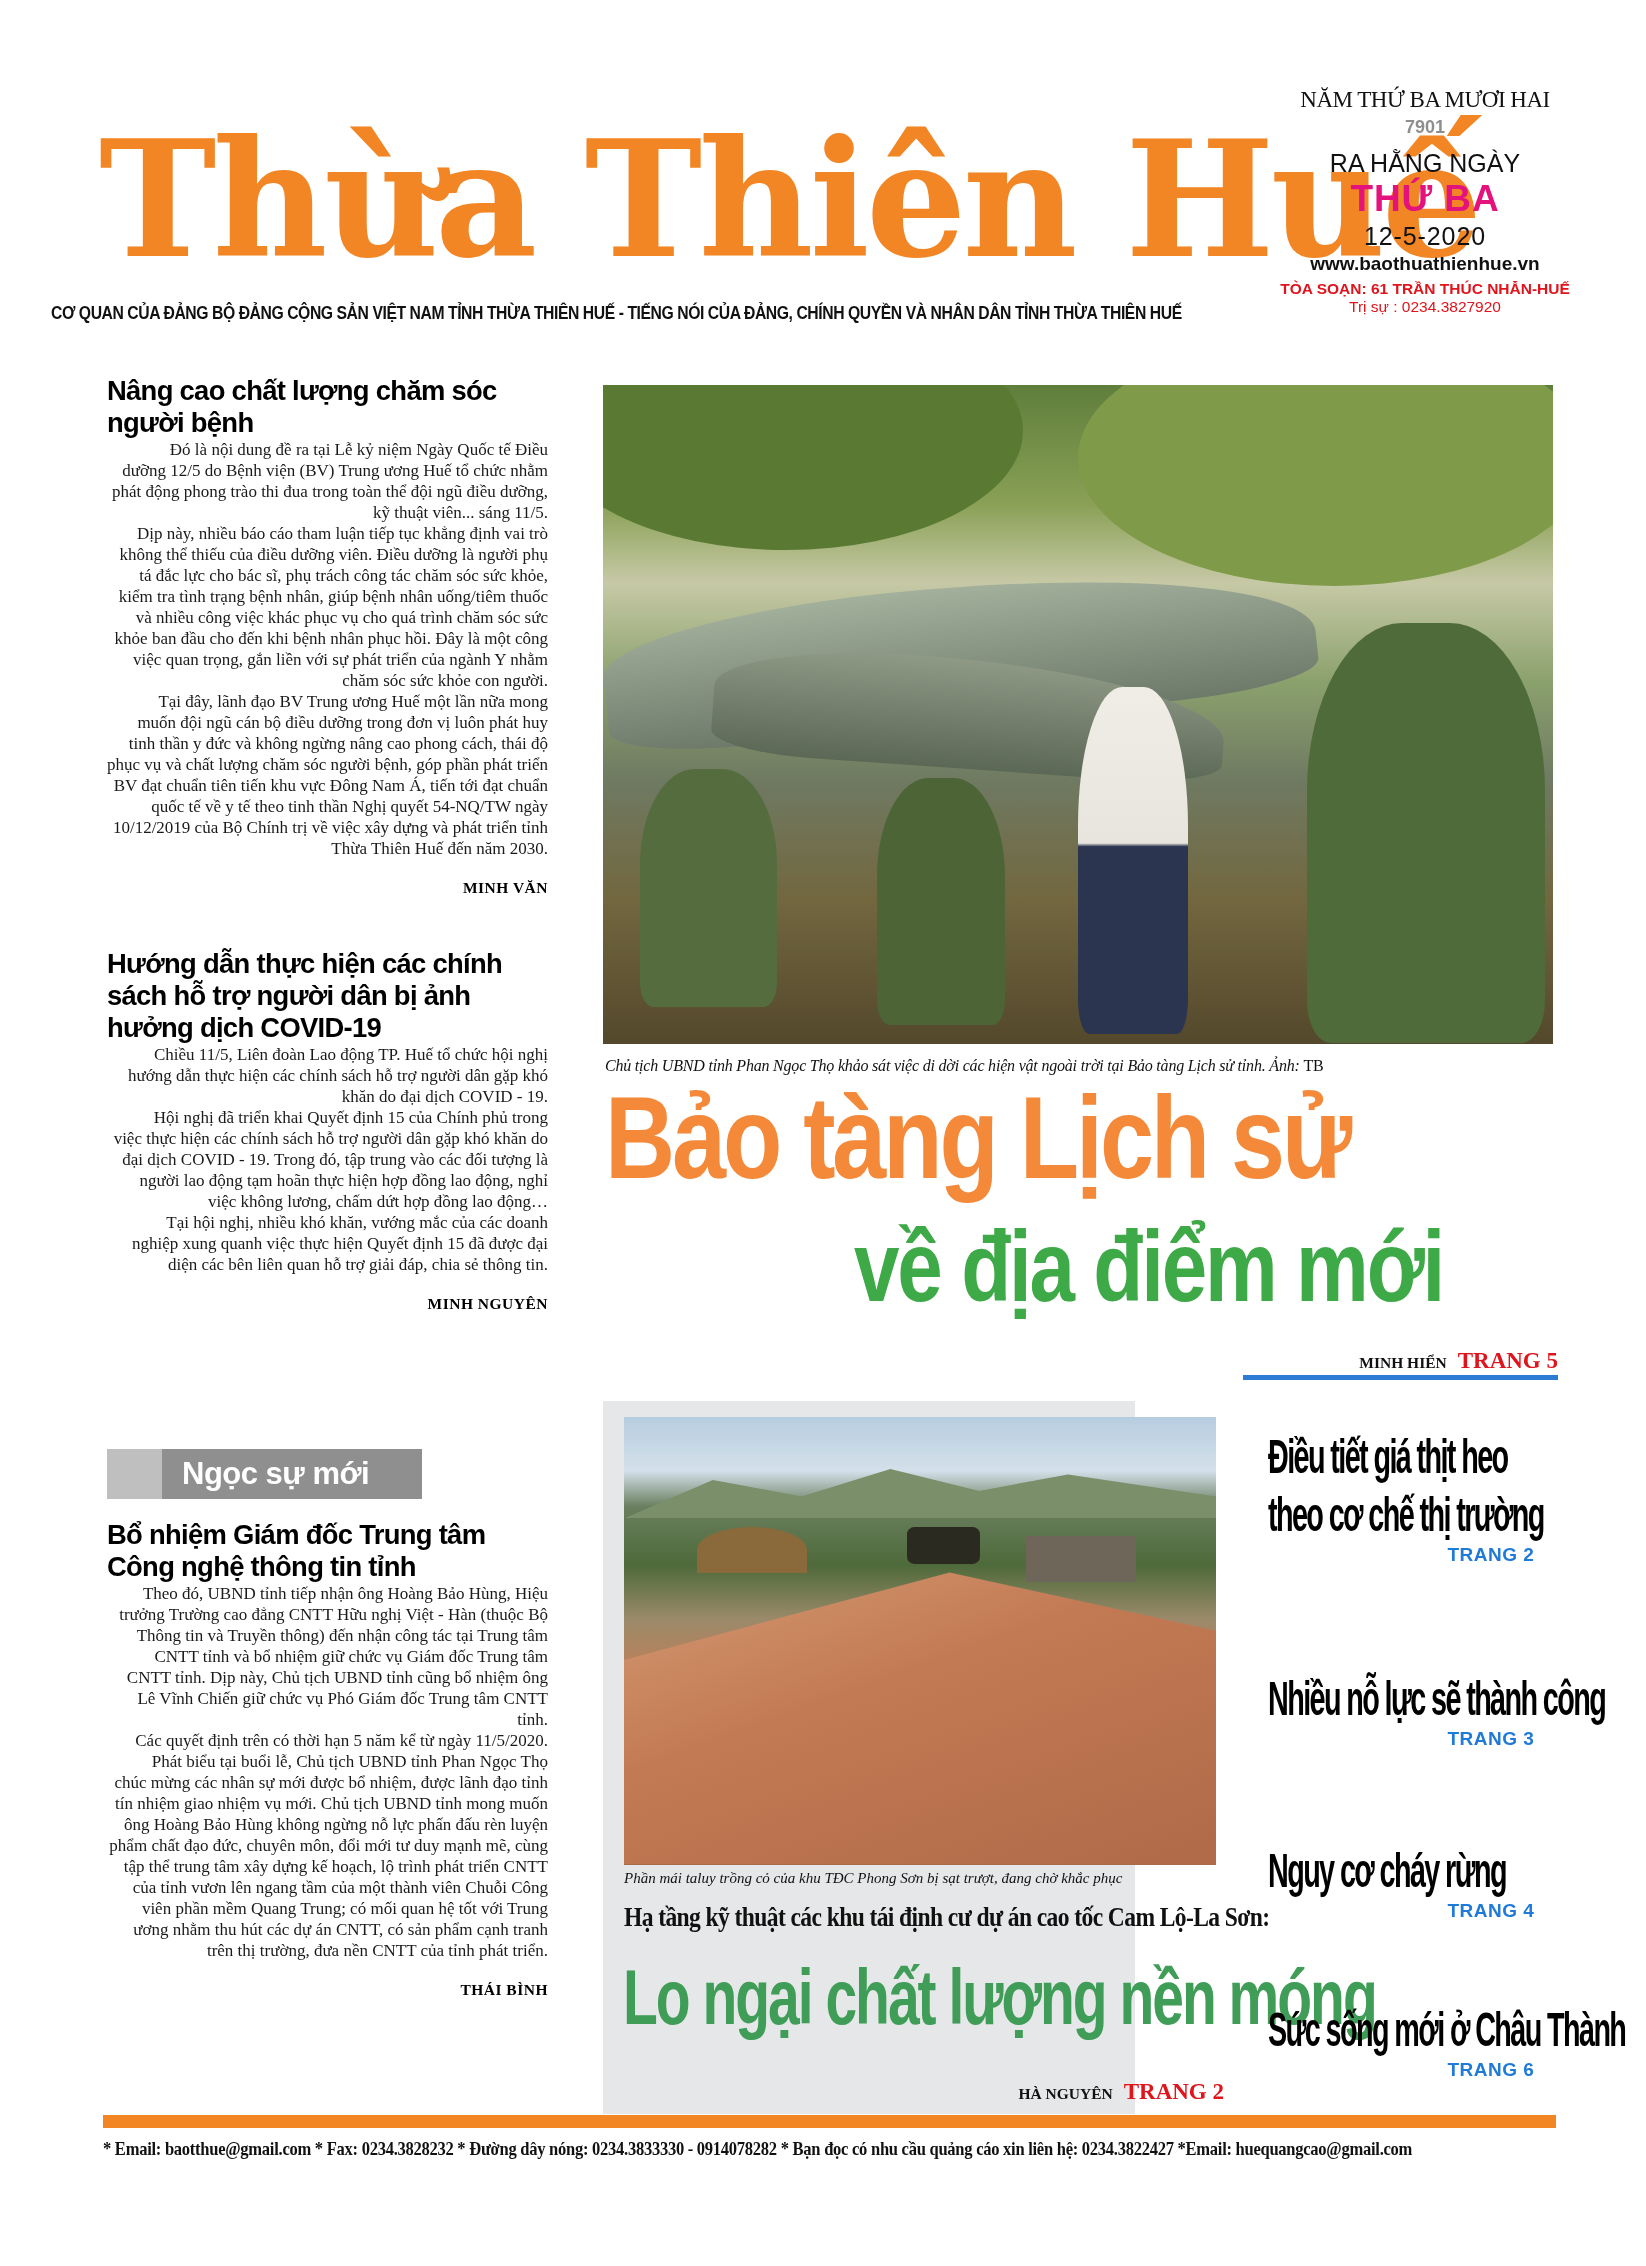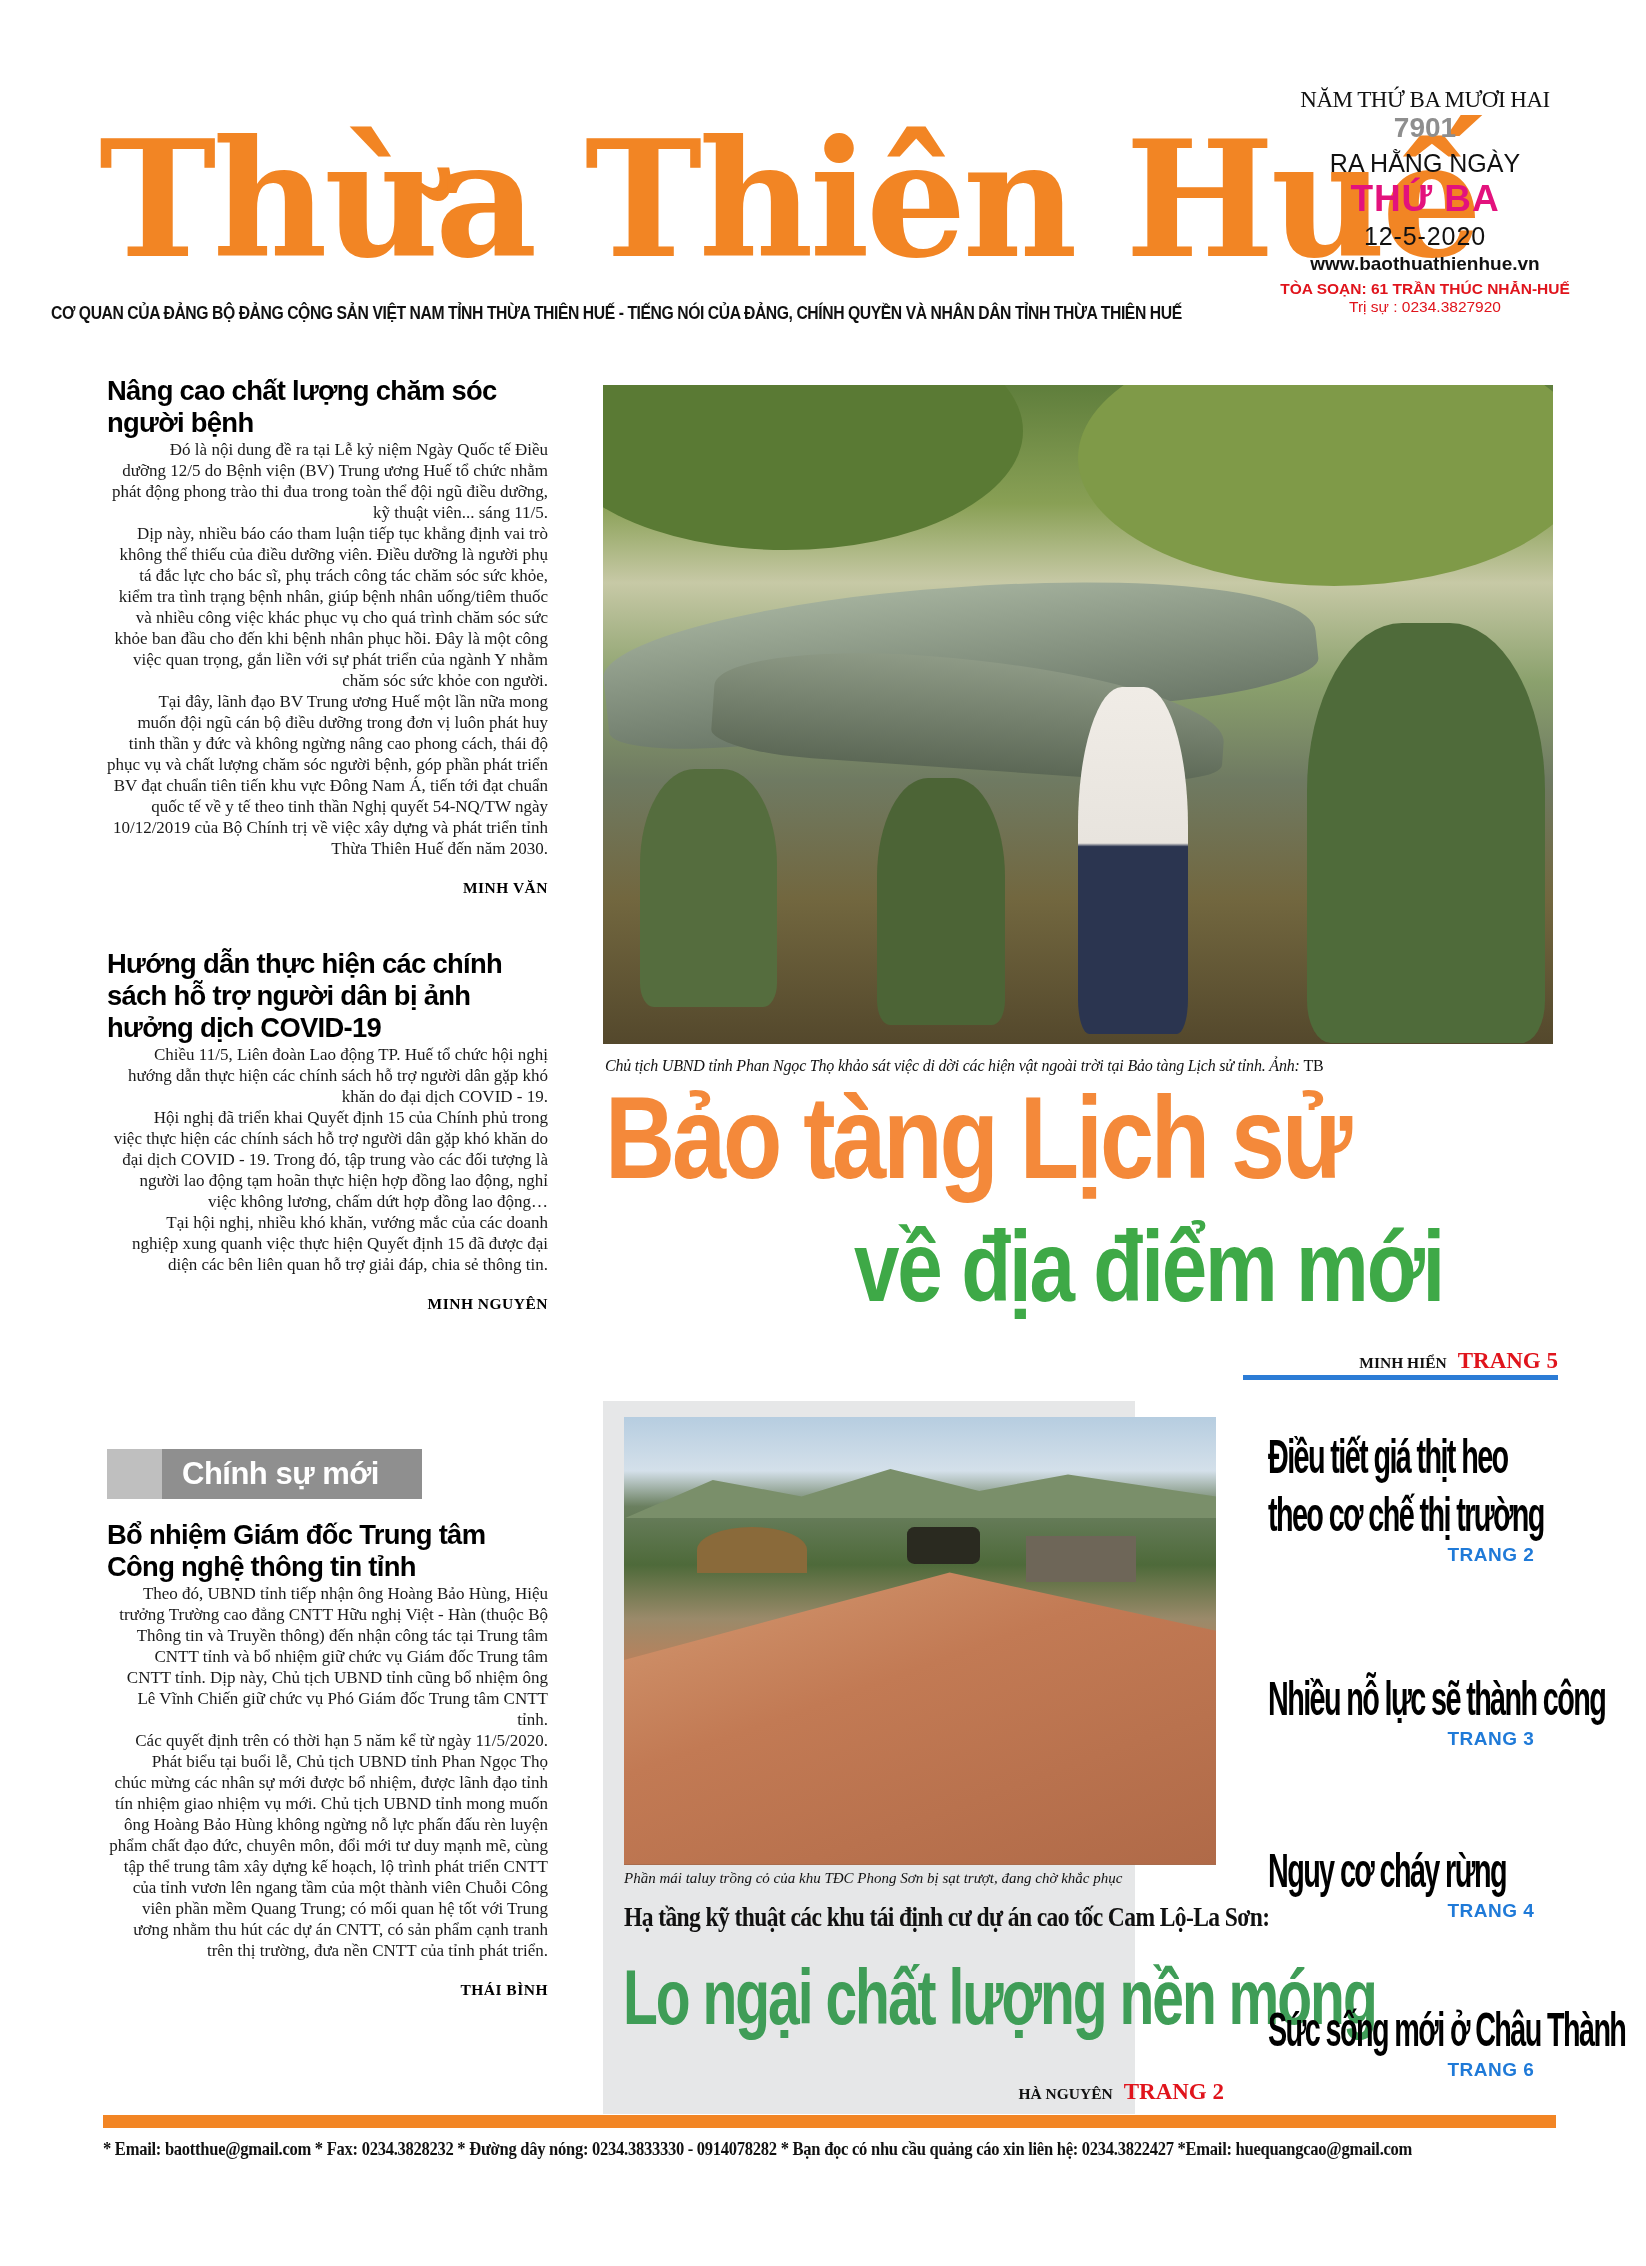--- a/index.html
+++ b/index.html
@@ -14,21 +14,21 @@
     transform: scaleX(0.98); transform-origin: left center; white-space: nowrap;
   }
   .tagline {
     position: absolute; left: 51px; top: 302px; width: 1252px;
     font-family: "Liberation Sans", sans-serif; font-weight: bold; font-size: 18.3px;
     letter-spacing: -0.5px; color: #111; white-space: nowrap;
     transform: scaleX(0.86); transform-origin: left center;
   }
   .info-box { position: absolute; left: 1279px; top: 87px; width: 292px; text-align: center; }
   .info-year { font-family: "Liberation Serif", serif; font-size: 23px; color: #111; letter-spacing: -0.5px; }
-  .info-issue { font-family: "Liberation Sans", sans-serif; font-weight: bold; font-size: 28px; color: #8e8e8e; line-height: 29px; }
+  .info-issue { font-family: "Liberation Sans", sans-serif; font-weight: bold; font-size: 18px; color: #8e8e8e; line-height: 29px; }
   .info-daily { font-family: "Liberation Sans", sans-serif; font-size: 25px; color: #111; margin-top: 7.3px; }
   .info-weekday { font-family: "Liberation Sans", sans-serif; font-weight: bold; font-size: 37px; color: #e3127d; line-height: 42px; letter-spacing: 0.9px; }
   .info-date { font-family: "Liberation Sans", sans-serif; font-size: 25px; color: #111; letter-spacing: 0.9px; margin-top: 1.8px; }
   .info-web { font-family: "Liberation Sans", sans-serif; font-weight: bold; font-size: 19px; color: #111; margin-top: 1.8px; }
   .info-addr { font-family: "Liberation Sans", sans-serif; font-weight: bold; font-size: 15.5px; color: #e0141c; margin-top: 5.5px; white-space: nowrap; }
   .info-tel { font-family: "Liberation Sans", sans-serif; font-size: 15.5px; color: #e0141c; }
 
   
   .left-col { position: absolute; left: 107px; width: 441px; }
   .story-title {
@@ -156,21 +156,21 @@
   <div class="story-body">
     <p>Chiều 11/5, Liên đoàn Lao động TP. Huế tổ chức hội nghị hướng dẫn thực hiện các chính sách hỗ trợ người dân gặp khó khăn do đại dịch COVID - 19.</p>
     <p>Hội nghị đã triển khai Quyết định 15 của Chính phủ trong việc thực hiện các chính sách hỗ trợ người dân gặp khó khăn do đại dịch COVID - 19. Trong đó, tập trung vào các đối tượng là người lao động tạm hoãn thực hiện hợp đồng lao động, nghỉ việc không lương, chấm dứt hợp đồng lao động…</p>
     <p>Tại hội nghị, nhiều khó khăn, vướng mắc của các doanh nghiệp xung quanh việc thực hiện Quyết định 15 đã được đại diện các bên liên quan hỗ trợ giải đáp, chia sẻ thông tin.</p>
   </div>
   <div class="byline">MINH NGUYÊN</div>
 </div>
 
 <div class="section-banner">
   <div class="light"></div>
-  <div class="dark">Chính sự mới</div>
+  <div class="dark">Ngọc sự mới</div>
 </div>
 
 <div class="left-col" style="top:1519px;">
   <div class="story-title">Bổ nhiệm Giám đốc Trung tâm Công nghệ thông tin tỉnh</div>
   <div class="story-body">
     <p>Theo đó, UBND tỉnh tiếp nhận ông Hoàng Bảo Hùng, Hiệu trưởng Trường cao đẳng CNTT Hữu nghị Việt - Hàn (thuộc Bộ Thông tin và Truyền thông) đến nhận công tác tại Trung tâm CNTT tỉnh và bổ nhiệm giữ chức vụ Giám đốc Trung tâm CNTT tỉnh. Dịp này, Chủ tịch UBND tỉnh cũng bổ nhiệm ông Lê Vĩnh Chiến giữ chức vụ Phó Giám đốc Trung tâm CNTT tỉnh.</p>
     <p>Các quyết định trên có thời hạn 5 năm kể từ ngày 11/5/2020.</p>
     <p>Phát biểu tại buổi lễ, Chủ tịch UBND tỉnh Phan Ngọc Thọ chúc mừng các nhân sự mới được bổ nhiệm, được lãnh đạo tỉnh tín nhiệm giao nhiệm vụ mới. Chủ tịch UBND tỉnh mong muốn ông Hoàng Bảo Hùng không ngừng nỗ lực phấn đấu rèn luyện phẩm chất đạo đức, chuyên môn, đổi mới tư duy mạnh mẽ, cùng tập thể trung tâm xây dựng kế hoạch, lộ trình phát triển CNTT của tỉnh vươn lên ngang tầm của một thành viên Chuỗi Công viên phần mềm Quang Trung; có mối quan hệ tốt với Trung ương nhằm thu hút các dự án CNTT, có sản phẩm cạnh tranh trên thị trường, đưa nền CNTT của tỉnh phát triển.</p>
   </div>
   <div class="byline">THÁI BÌNH</div>

